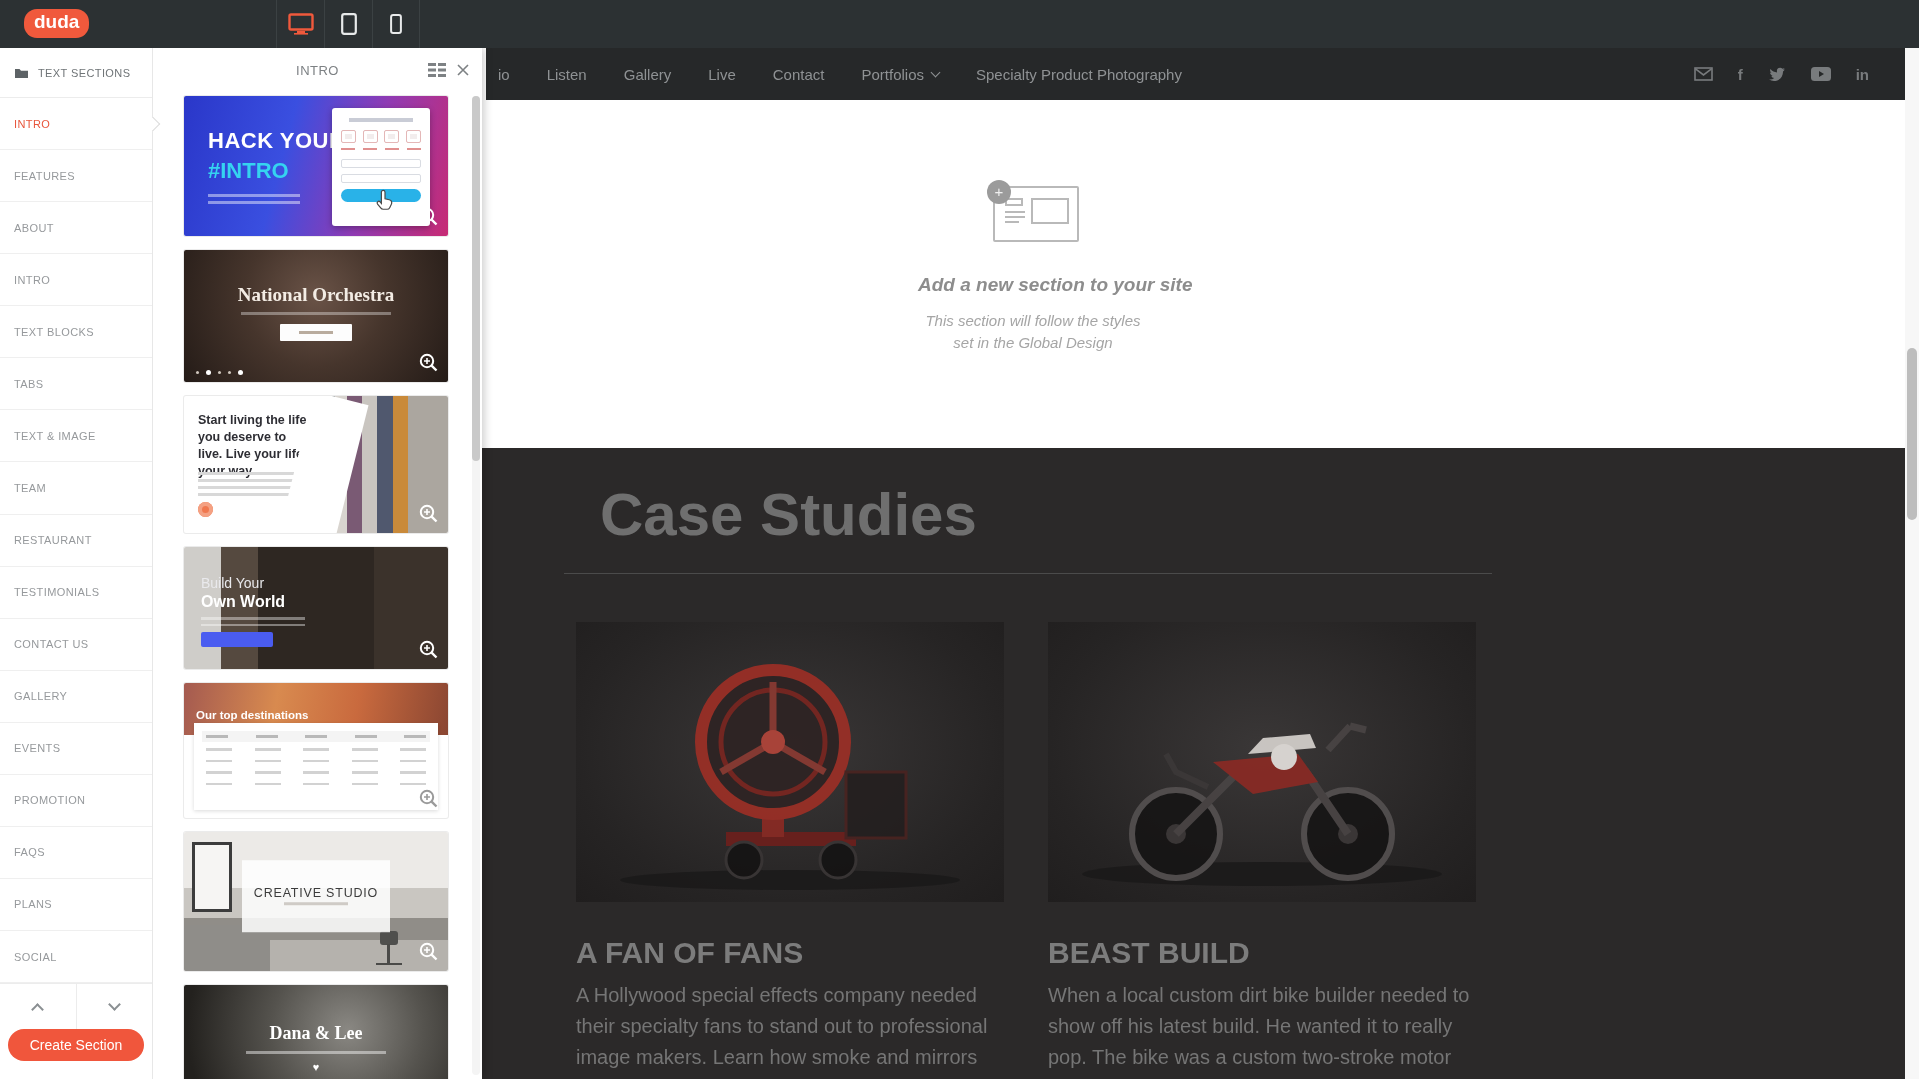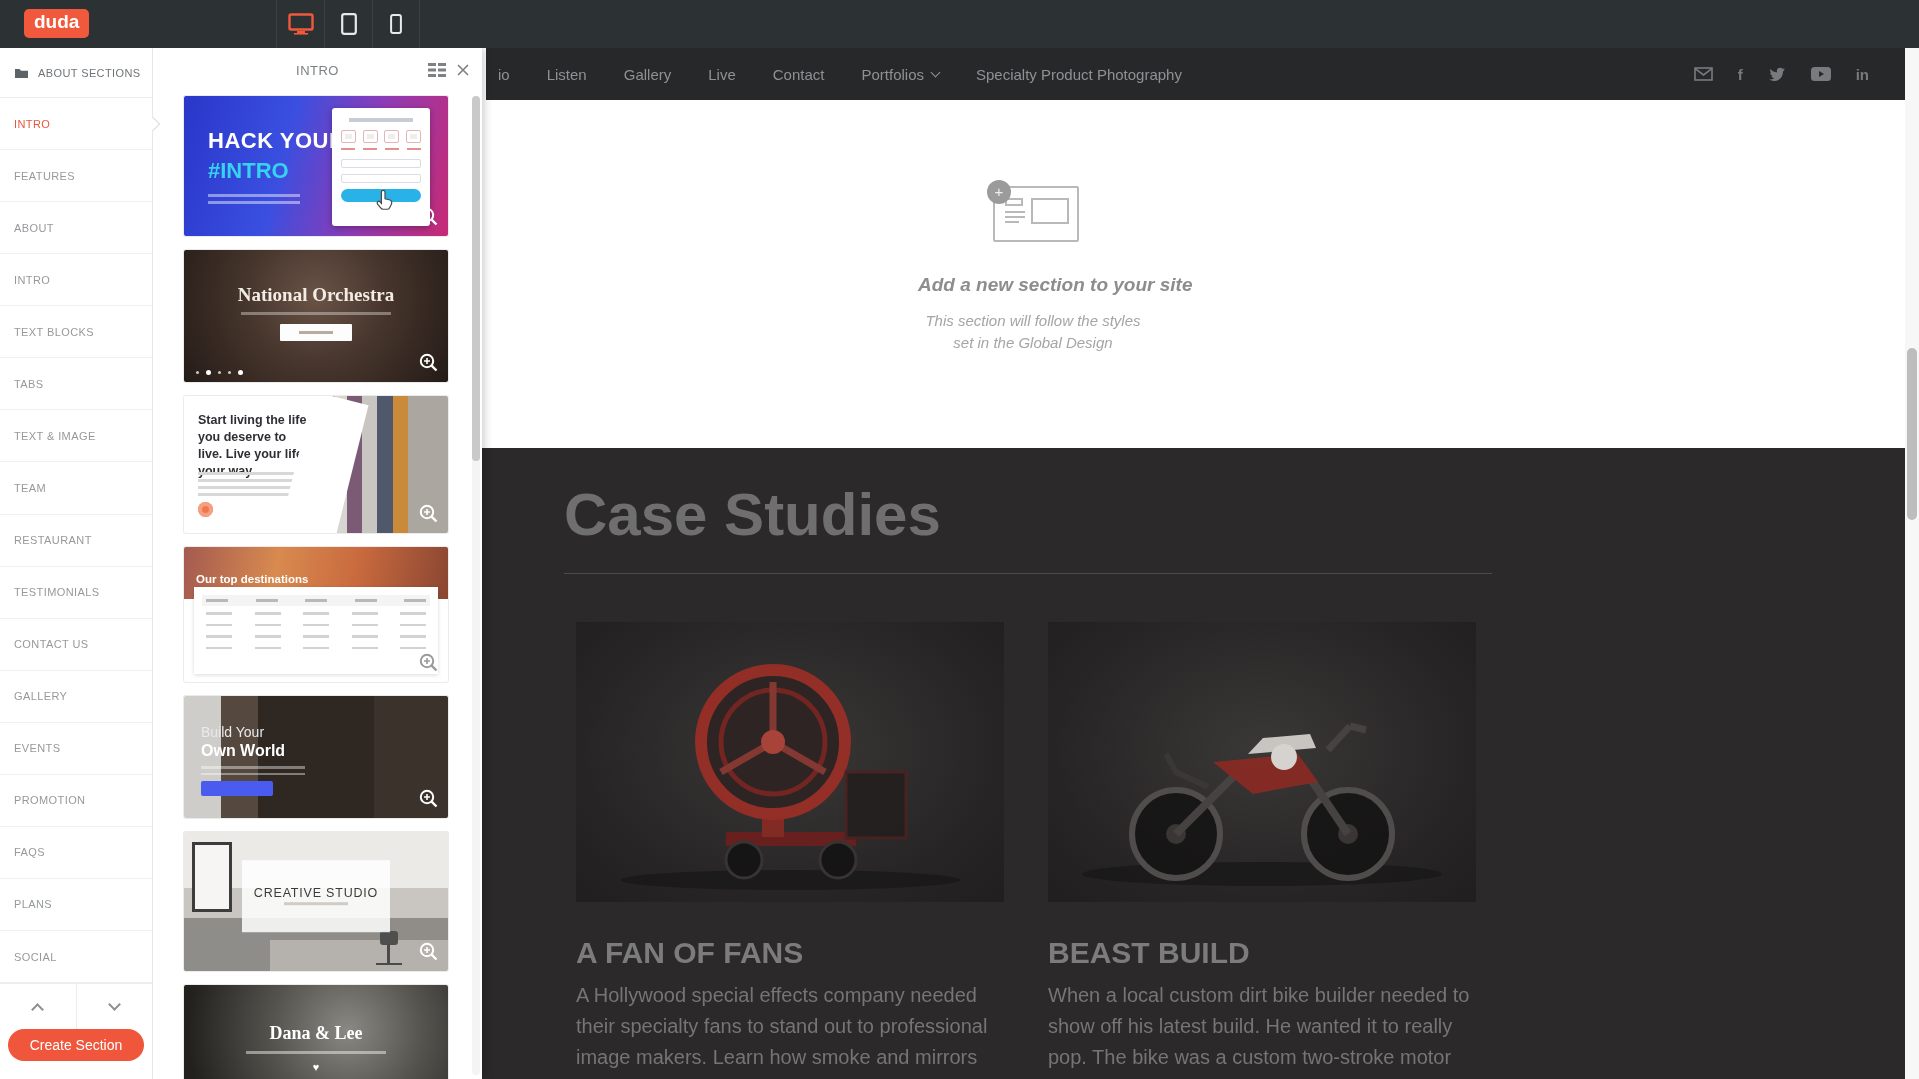--- a/index.html
+++ b/index.html
@@ -3,21 +3,21 @@
 <meta charset="utf-8">
 <style>
   * { margin:0; padding:0; box-sizing:border-box; }
   html,body { width:1919px; height:1079px; overflow:hidden; background:#fff;
               font-family:"Liberation Sans", sans-serif; }
 
   
   .topbar { position:absolute; left:0; top:0; width:1919px; height:48px;
             background:#2c3133; z-index:50; }
   .logo { position:absolute; left:24px; top:9px; background:#f0593c; color:#fff;
-          font-weight:bold; font-size:19px; padding:2px 10px 5px; border-radius:5px; }
+          font-weight:bold; font-size:19px; padding:2px 10px 5px; border-radius:13px; }
   .devices { position:absolute; left:276px; top:0; height:48px; display:flex; }
   .device-cell { width:48px; height:48px; display:flex; align-items:center; justify-content:center;
                  border-left:1px solid #3b4143; }
   .device-cell:last-child { border-right:1px solid #3b4143; }
   .topbar-right { position:absolute; right:0; top:0; height:48px; display:flex; align-items:center; }
   .pill-btn { border:1.5px solid #dfe1e1; border-radius:16px; background:transparent; color:#f2f3f3;
               font-size:14px; padding:5px 20px; margin-right:17px; cursor:pointer;
               font-family:"Liberation Sans", sans-serif; }
   .save-btn { background:#f0563c; border:1.5px solid #f0563c; color:#fff; }
   .mode-badge { height:48px; background:#5d6c6d; color:#fff; font-size:15px;
@@ -163,21 +163,21 @@
   .add-frame .tlines b:nth-child(2){ width:20px; height:2px; margin-top:5px; }
   .add-frame .tlines b:nth-child(3){ width:20px; height:2px; }
   .add-frame .tlines b:nth-child(4){ width:14px; height:2px; }
   .add-frame .ibox { position:absolute; right:8px; top:10px; width:38px; height:26px; border:2px solid #b9b9b9; }
   .add-plus { position:absolute; left:0; top:0; width:24px; height:24px; border-radius:50%; background:#9b9b9b;
               color:#f0f0f0; font-size:15px; line-height:24px; text-align:center; }
   .add-title { color:#8d8d8d; font-size:19px; font-weight:bold; font-style:italic; margin-bottom:14px; white-space:nowrap; }
   .add-sub { color:#a5a5a5; font-size:15px; font-style:italic; line-height:1.45; }
 
   .dark-section { position:absolute; left:0; top:400px; right:14px; bottom:0; background:#2b2929; }
-  .cs-heading { margin:32px 0 0 84px; color:#6f6f6f; font-size:60px; font-weight:bold; }
+  .cs-heading { margin:32px 0 0 120px; color:#6f6f6f; font-size:60px; font-weight:bold; }
   .cs-divider { margin:24px 0 0 84px; width:928px; height:1px; background:#4b4b4b; }
   .cs-cards { display:flex; gap:44px; margin:48px 0 0 96px; }
   .cs-card { width:428px; }
   .cs-img { width:100%; height:280px; position:relative; overflow:hidden;
             background:radial-gradient(ellipse at 50% 45%, #3a3737 0%, #262424 70%, #201e1e 100%); }
   .cs-title { color:#7c7c7c; font-size:30px; font-weight:bold; margin:34px 0 10px; }
   .cs-body { color:#757575; font-size:20px; line-height:1.55; }
 
   
   .scrollbar { position:absolute; right:0; top:48px; bottom:0; width:14px; background:#f7f7f7; z-index:60; }
@@ -211,21 +211,21 @@
     </div>
   </div>
 
 </div>
 
 <div class="sidebar">
   <div class="sb-header">
     <svg width="15" height="12" viewBox="0 0 15 12">
       <path d="M1 2 h4.5 l1.5 1.8 H14 V11 H1 Z" fill="#5d6366"></path>
     </svg>
-    <span>ABOUT SECTIONS</span>
+    <span>TEXT SECTIONS</span>
   </div>
 
   <div class="sb-items">
     <div class="sb-item active">
       <span>INTRO</span>
       <span class="notch"></span>
     </div>
     <div class="sb-item">
         <span>FEATURES</span>
       </div>
@@ -376,80 +376,80 @@
         </div>
       <div class="dot"></div>
       <div class="photo"></div>
       <svg class="mag" width="22" height="22" viewBox="0 0 22 22">
         <circle cx="9" cy="9" r="6.2" fill="none" stroke="#fff" stroke-width="2"></circle>
         <path d="M6 9 h6 M9 6 v6" stroke="#fff" stroke-width="1.6"></path>
         <path d="M13.6 13.6 L18.5 18.5" stroke="#fff" stroke-width="2.4"></path>
       </svg>
     </div>
 
-    <div class="thumb t-dest">
-      <div class="photo">
-        <div class="ttl">Our top destinations</div>
-      </div>
-      <div class="tbl">
-        <div class="hrow">
-            <i></i>
-            <i></i>
-            <i></i>
-            <i></i>
-            <i></i>
-          </div>
-        <div class="row">
-            <i></i>
-            <i></i>
-            <i></i>
-            <i></i>
-            <i></i>
-          </div>
-        <div class="row">
-            <i></i>
-            <i></i>
-            <i></i>
-            <i></i>
-            <i></i>
-          </div>
-        <div class="row">
-            <i></i>
-            <i></i>
-            <i></i>
-            <i></i>
-            <i></i>
-          </div>
-        <div class="row">
-            <i></i>
-            <i></i>
-            <i></i>
-            <i></i>
-            <i></i>
-          </div>
-      </div>
-      <svg class="mag" width="22" height="22" viewBox="0 0 22 22">
-        <circle cx="9" cy="9" r="6.2" fill="none" stroke="#9a9a9a" stroke-width="2"></circle>
-        <path d="M6 9 h6 M9 6 v6" stroke="#9a9a9a" stroke-width="1.6"></path>
-        <path d="M13.6 13.6 L18.5 18.5" stroke="#9a9a9a" stroke-width="2.4"></path>
-      </svg>
-    </div>
-
     <div class="thumb t-build">
       <div class="l1">Build Your</div>
       <div class="l2">Own World</div>
       <div class="sub">
           <i></i>
           <i></i>
         </div>
       <div class="btn"></div>
       <svg class="mag" width="22" height="22" viewBox="0 0 22 22">
         <circle cx="9" cy="9" r="6.2" fill="none" stroke="#fff" stroke-width="2"></circle>
         <path d="M6 9 h6 M9 6 v6" stroke="#fff" stroke-width="1.6"></path>
         <path d="M13.6 13.6 L18.5 18.5" stroke="#fff" stroke-width="2.4"></path>
+      </svg>
+    </div>
+
+    <div class="thumb t-dest">
+      <div class="photo">
+        <div class="ttl">Our top destinations</div>
+      </div>
+      <div class="tbl">
+        <div class="hrow">
+            <i></i>
+            <i></i>
+            <i></i>
+            <i></i>
+            <i></i>
+          </div>
+        <div class="row">
+            <i></i>
+            <i></i>
+            <i></i>
+            <i></i>
+            <i></i>
+          </div>
+        <div class="row">
+            <i></i>
+            <i></i>
+            <i></i>
+            <i></i>
+            <i></i>
+          </div>
+        <div class="row">
+            <i></i>
+            <i></i>
+            <i></i>
+            <i></i>
+            <i></i>
+          </div>
+        <div class="row">
+            <i></i>
+            <i></i>
+            <i></i>
+            <i></i>
+            <i></i>
+          </div>
+      </div>
+      <svg class="mag" width="22" height="22" viewBox="0 0 22 22">
+        <circle cx="9" cy="9" r="6.2" fill="none" stroke="#9a9a9a" stroke-width="2"></circle>
+        <path d="M6 9 h6 M9 6 v6" stroke="#9a9a9a" stroke-width="1.6"></path>
+        <path d="M13.6 13.6 L18.5 18.5" stroke="#9a9a9a" stroke-width="2.4"></path>
       </svg>
     </div>
 
     <div class="thumb t-studio">
       <div class="win"></div>
       <div class="couch"></div>
       <div class="chair"></div>
       <div class="card">
         <div class="ttl">CREATIVE STUDIO</div>
         <i></i>

